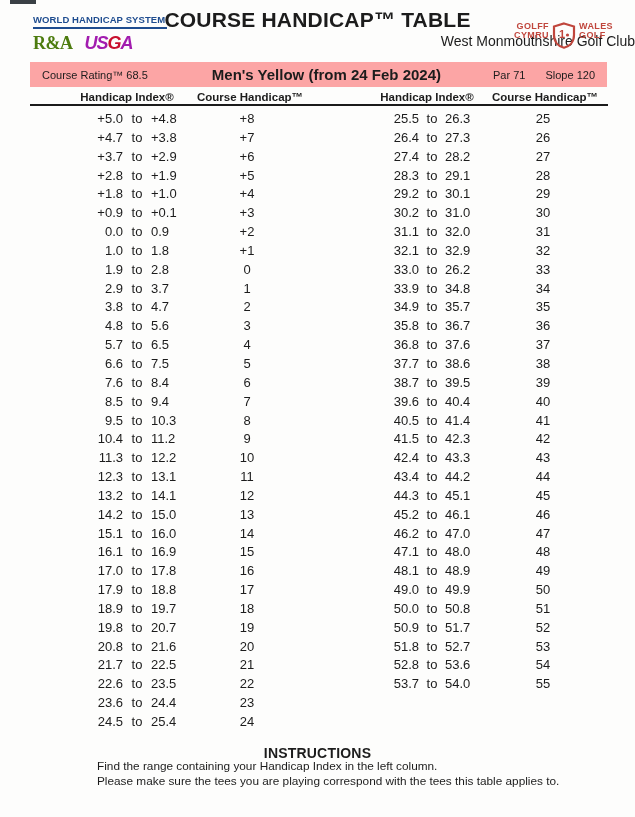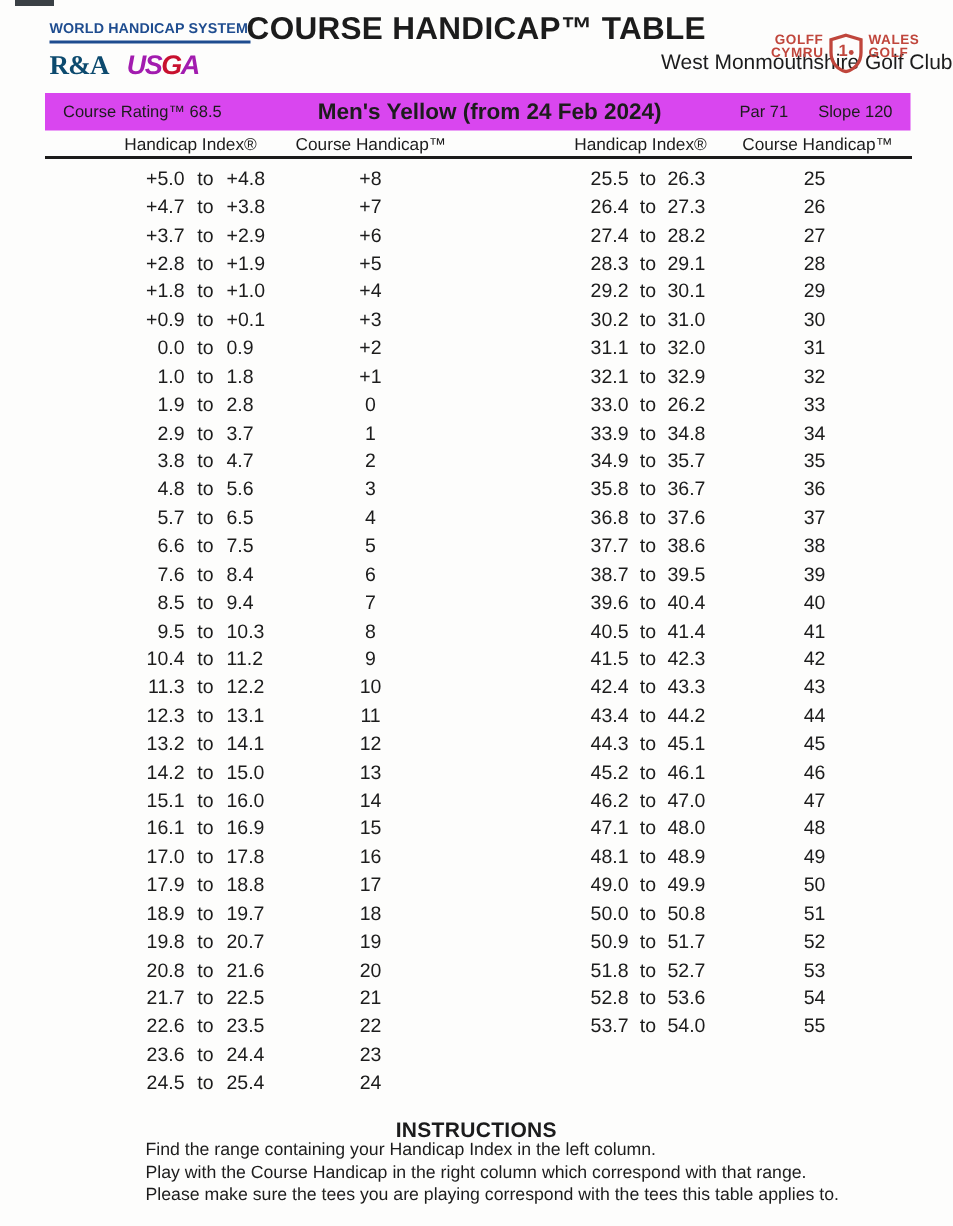--- a/index.html
+++ b/index.html
@@ -11,44 +11,44 @@
   .abs{position:absolute;}
 
   
   .corner-mark{left:10px;top:0;width:26px;height:4px;background:#3a4045;}
 
   
   .whs{left:33px;top:14px;width:150px;}
   .whs-line1{font-size:9.5px;font-weight:bold;color:#1e4c8f;letter-spacing:.1px;white-space:nowrap;}
   .whs-rule{height:2px;background:#1e4c8f;width:134px;margin:2px 0 4px 0;}
   .whs-logos{display:flex;align-items:baseline;gap:12px;}
-  .randa{font-family:"Liberation Serif",serif;font-weight:bold;font-size:18px;color:#0c4a6e;letter-spacing:-.5px;}
+  .randa{font-family:"Liberation Serif",serif;font-weight:bold;font-size:18px;color:#4d7c0f;letter-spacing:-.5px;}
   .usga{font-weight:bold;font-style:italic;font-size:18px;letter-spacing:-1px;}
   .usga .blue{color:#a21caf;}
   .usga .red{color:#c8102e;}
 
   
   .title{left:0;right:0;top:8px;text-align:center;font-size:21px;font-weight:bold;letter-spacing:.2px;}
   .subtitle{left:0;right:0;top:33px;text-align:right;font-size:14px;}
 
   
   .wales{right:22px;top:22px;display:flex;align-items:flex-start;gap:3px;color:#c0463c;}
   .wales .txt{font-size:9px;font-weight:bold;line-height:9px;letter-spacing:.4px;}
   .wales .txt.r{text-align:right;}
   .wales svg{display:block;}
 
   
-  .infobar{left:30px;top:62px;width:577px;height:25px;background:#d946ef;
+  .infobar{left:30px;top:62px;width:577px;height:25px;background:#fca5a5;
     display:flex;align-items:center;justify-content:space-between;padding:0 12px;box-sizing:border-box;}
   .infobar .small{font-size:11px;}
   .infobar .tee{font-size:15px;font-weight:bold;margin-left:12px;}
   .infobar .right{display:flex;gap:20px;}
 
   
-  .colhead{top:91px;font-size:11.5px;font-weight:normal;text-align:center;white-space:nowrap;}
+  .colhead{top:91px;font-size:11.5px;font-weight:bold;text-align:center;white-space:nowrap;}
   .h1{left:32px;width:190px;}
   .h2{left:197px;width:100px;}
   .h3{left:337px;width:180px;}
   .h4{left:480px;width:130px;}
   .headrule{left:30px;top:104px;width:578px;height:2px;background:#1b1b1b;}
 
   
   .tbody{top:110px;font-size:13px;}
   .tbody-left{left:30px;width:239px;}
   .tbody-right{left:330px;width:238px;}
@@ -499,15 +499,14 @@
       <span class="lo">53.7</span>
       <span class="to">to</span>
       <span class="hi">54.0</span>
       <span class="ch">55</span>
     </div>
   </div>
 
 <div class="abs instr-title">INSTRUCTIONS</div>
 <div class="abs instr-lines" id="instr-lines">
     <div>Find the range containing your Handicap Index in the left column.</div>
-    <div>Play with the Course Handicap in the right column which correspond with that range.</div>
     <div>Please make sure the tees you are playing correspond with the tees this table applies to.</div>
   </div>
 
 </body></html>

